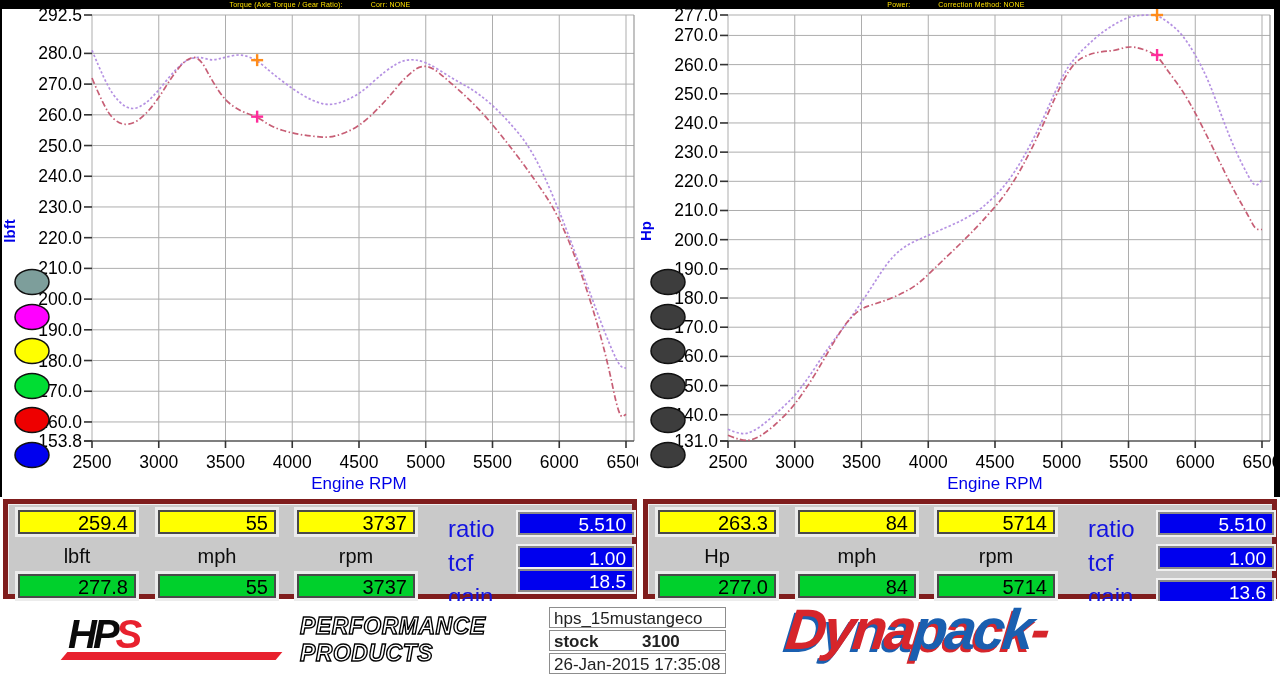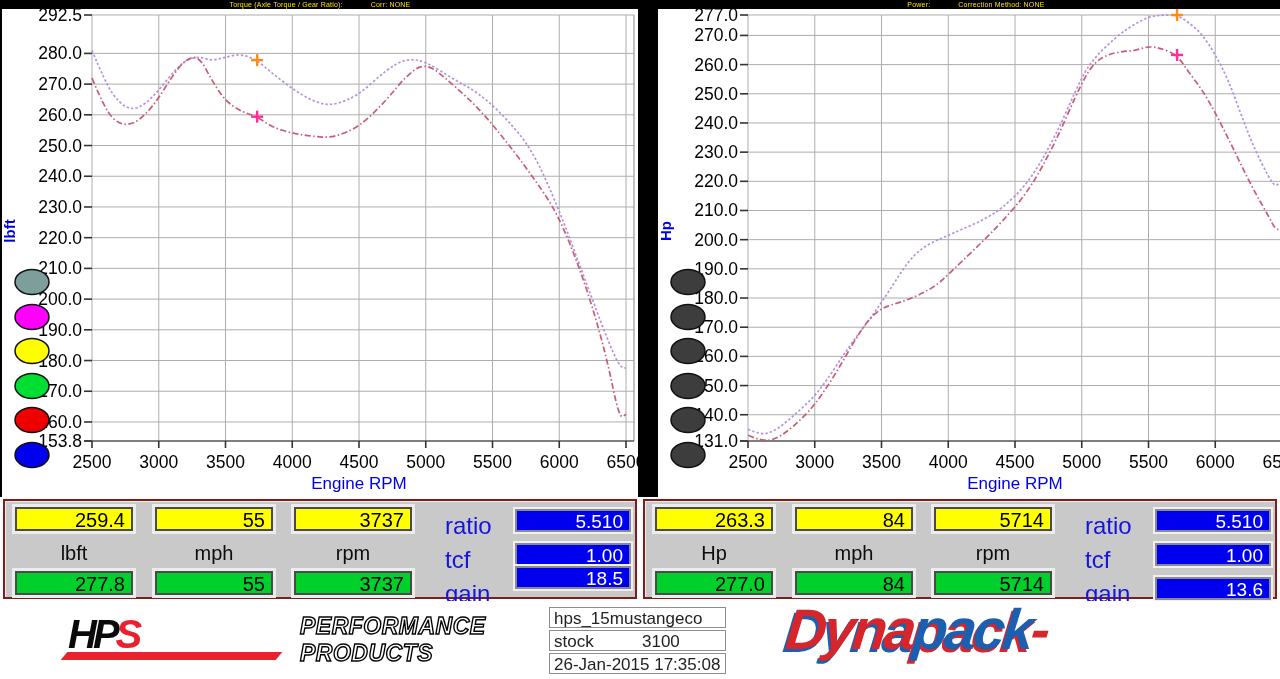--- a/index.html
+++ b/index.html
@@ -1,47 +1,47 @@
 <!DOCTYPE html>
 <html><head>
 <meta charset="utf-8">
 <style>
   html,body{margin:0;padding:0;background:#fff;}
   *{box-sizing:border-box;}
   .app{width:1280px;height:679px;position:relative;overflow:hidden;font-family:"Liberation Sans",sans-serif;background:#fff;}
 
   
-  .charts-row{height:497px;background:#000;display:flex;padding-left:2px;gap:20px;}
+  .charts-row{height:497px;background:#000;display:flex;padding-left:2px;gap:0;}
   .chart-panel{width:636px;height:497px;background:#fff;position:relative;}
   .title-bar{height:9px;background:#000;color:#ffe100;font-size:7px;line-height:9px;text-align:center;letter-spacing:.2px;overflow:hidden;white-space:nowrap;}
   .title-bar span{margin:0 14px;}
   .chart-body{width:636px;height:488px;position:relative;}
   .chart-body svg{position:absolute;left:0;top:0;}
 
   
   .readout-row{height:104px;background:#fff;display:flex;gap:6px;padding:2px 3px;}
-  .readout{width:634px;height:100px;background:#c9c9c9;border:2px solid #7f1d1d;box-shadow:inset 1px 1px 0 #efefef;position:relative;}
+  .readout{width:634px;height:100px;background:#c9c9c9;border:5px solid #7f1d1d;box-shadow:inset 1px 1px 0 #efefef;position:relative;}
   .ro-val{position:absolute;width:118px;height:24px;font-size:20px;line-height:20px;text-align:right;padding:1px 6px 0 0;border:2px solid #4a4a4a;box-shadow:0 0 0 3px #ececec;color:#000;}
   .yellow{background:#ffff00;}
   .green{background:#00d02c;}
   .ro-label{position:absolute;width:118px;text-align:center;font-size:20px;color:#0c0c0c;}
   .stat-label{position:absolute;font-size:24px;color:#1414e0;}
   .blue-box{position:absolute;width:116px;height:23px;background:#0000ee;color:#fff;font-size:19px;line-height:19px;text-align:right;padding:1px 6px 0 0;border:2px solid #8a8a8a;box-shadow:0 0 0 2px #f0f0f0;}
 
   
   .footer{height:78px;position:relative;background:#fff;}
   .hps-logo{position:absolute;left:68px;top:6px;font-style:italic;font-weight:bold;font-size:40px;line-height:54px;letter-spacing:-4px;white-space:nowrap;}
   .hps-hp{color:#0a0a0a;}
   .hps-s{color:#e8212e;}
   .hps-swoosh{position:absolute;left:-4px;bottom:1px;width:215px;height:8px;background:#e8212e;transform:skewX(-40deg);}
   .hps-sub{position:absolute;left:300px;top:12px;font-style:italic;font-weight:bold;font-size:23px;line-height:27px;color:#fff;-webkit-text-stroke:1.4px #000;letter-spacing:.5px;white-space:nowrap;}
   .info-box{position:absolute;left:549px;top:6px;width:177px;font-size:17px;color:#222;}
   .info-row{background:#fff;border:1px solid #8d8d8d;height:21px;line-height:19px;padding:1px 4px;margin-bottom:2px;white-space:nowrap;overflow:hidden;}
   .info-val{position:absolute;left:92px;}
-  .info-row2{position:relative;}
+  .info-row2{position:relative;font-weight:bold;}
   .dynapack{position:absolute;left:786px;top:0px;white-space:nowrap;}
   .dp-main{font-style:italic;font-weight:bold;font-size:57px;line-height:56px;letter-spacing:-3px;transform:skewX(-6deg);}
   .dp-red{color:#d6252b;text-shadow:-2px 3px 0 #1a5fb0;}
   .dp-blue{color:#1a5fb0;text-shadow:-2px 3px 0 #d6252b;}
   .dp-dash{color:#d6252b;}
   .dp-sub{margin:-6px 0 0 84px;font-weight:bold;font-size:14px;letter-spacing:6px;color:#1a5fb0;display:flex;align-items:center;}
   .dp-swoosh{display:inline-block;width:66px;height:5px;background:#d6252b;transform:skewX(-42deg);margin:0 10px 3px 2px;}
 </style>
 </head>
 <body>

